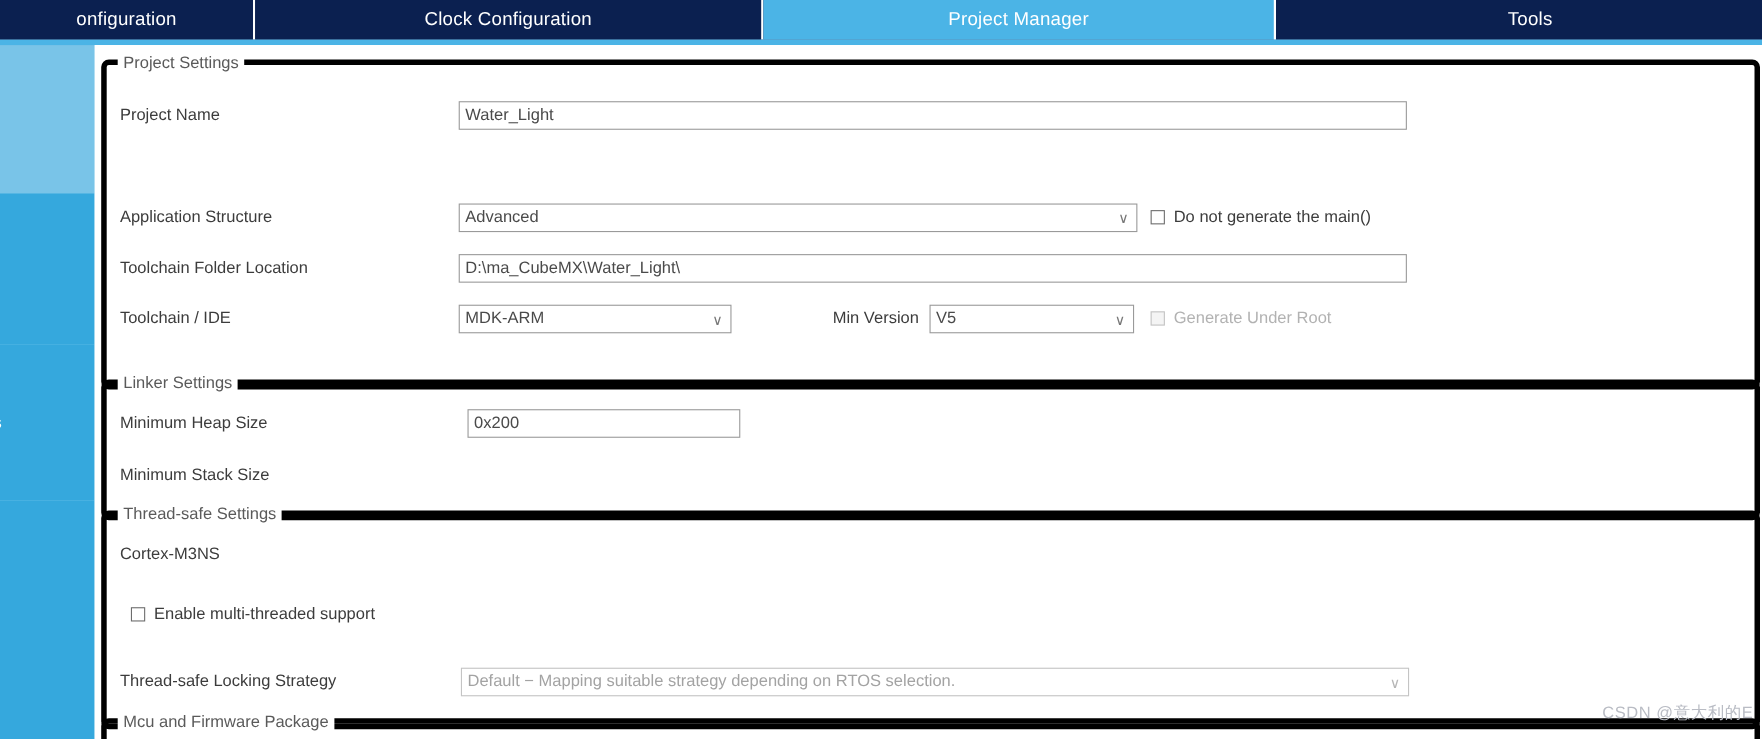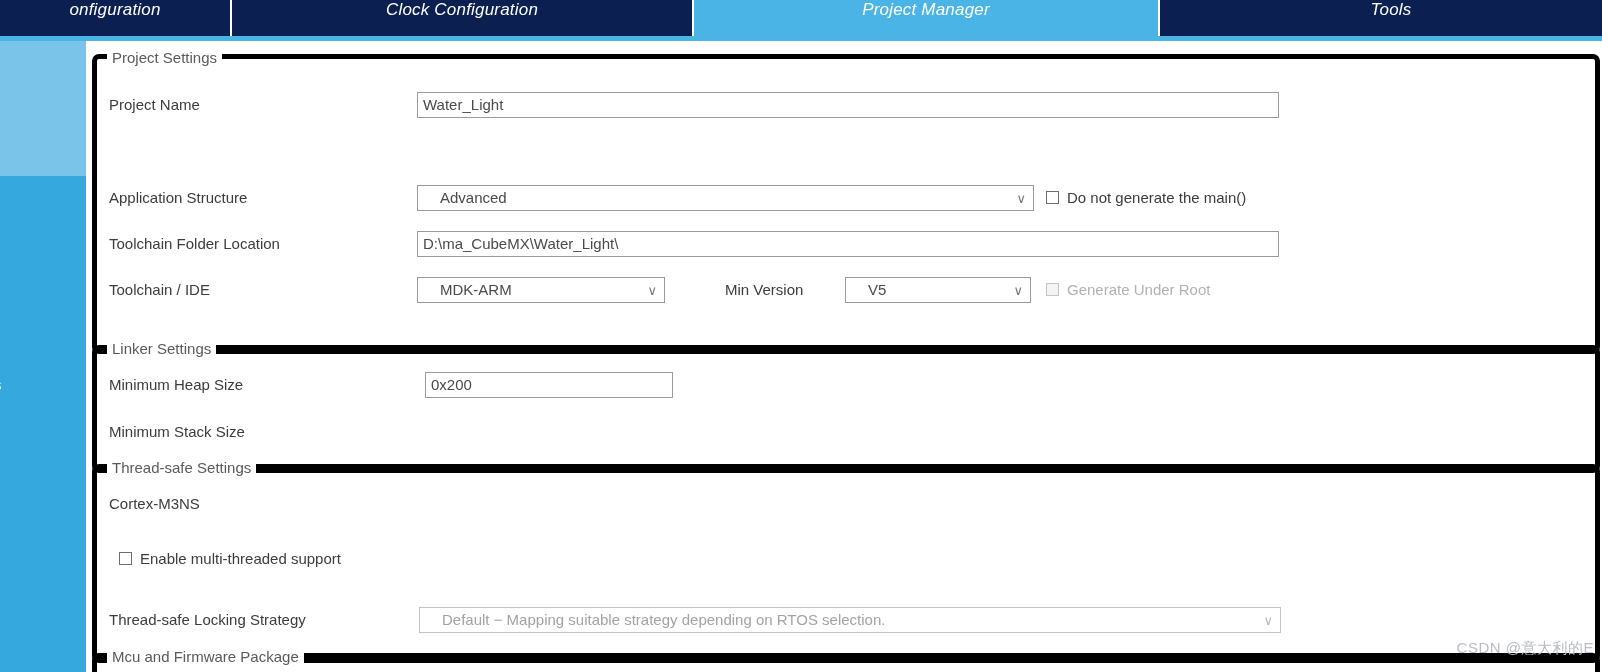--- a/index.html
+++ b/index.html
@@ -23,29 +23,28 @@
     position: absolute;
     top: 0; left: 0;
     width: 1602px;
     height: 36px;
     background: #0b2050;
     display: flex;
   }
   .tab {
     height: 36px;
     display: flex;
-    align-items: flex-start;
+    align-items: center;
     justify-content: center;
     color: #ffffff;
     font-size: 17px;
     letter-spacing: .2px;
     border-right: 2px solid #ffffff;
     background: #0b2050;
     user-select: none;
-    font-style: italic;
   }
   .tab:last-child { border-right: none; padding-left: 20px; }
   .tab.active {
     background: #4bb4e6;
     color: #ffffff;
   }
   .tab-cfg      { width: 232px; }
   .tab-clock    { width: 462px; }
   .tab-project  { width: 466px; }
   .tab-tools    { width: 442px; }
@@ -154,21 +153,21 @@
   }
 
   .combo {
     position: absolute;
     height: 26px;
     border: 1px solid #9a9a9a;
     background: #ffffff;
     font-size: 15px;
     color: #4a4a4a;
     line-height: 24px;
-    padding: 0 22px 0 22px;
+    padding: 0 22px 0 5px;
     white-space: nowrap;
     overflow: hidden;
   }
   .combo.dim { color: #a3a3a3; border-color: #c4c4c4; }
   .combo .chev {
     position: absolute;
     right: 7px; top: 0;
     height: 26px;
     line-height: 25px;
     font-size: 13px;
@@ -292,21 +291,21 @@
         <span class="lbl" style="left:12px;">Toolchain Folder Location</span>
         <div class="field" style="left:320px; width:862px;">D:\ma_CubeMX\Water_Light\</div>
       </div>
 
       <div class="row" style="top:218px;">
         <span class="lbl" style="left:12px;">Toolchain / IDE</span>
         <div class="combo" style="left:320px; width:248px;">
           <span>MDK-ARM</span>
           <span class="chev">∨</span>
         </div>
-        <span class="lbl" style="left:628px;text-align:right;">Min Version</span>
+        <span class="lbl" style="left:660px;text-align:right;">Min Version</span>
         <div class="combo" style="left:748px; width:186px;">
           <span>V5</span>
           <span class="chev">∨</span>
         </div>
         <div class="check dim" style="left:949px; top:4px;">
           <span class="box"></span>
           <span>Generate Under Root</span>
         </div>
       </div>
     </div>

